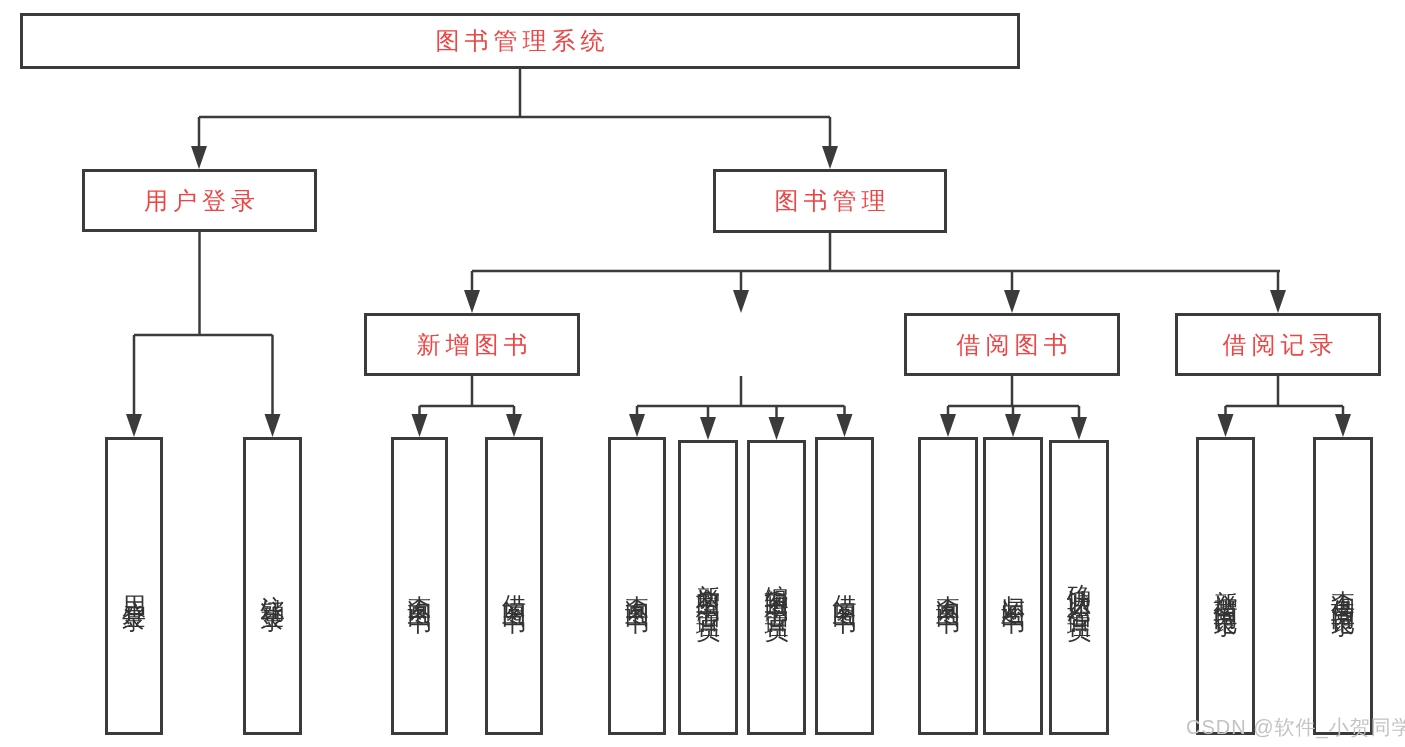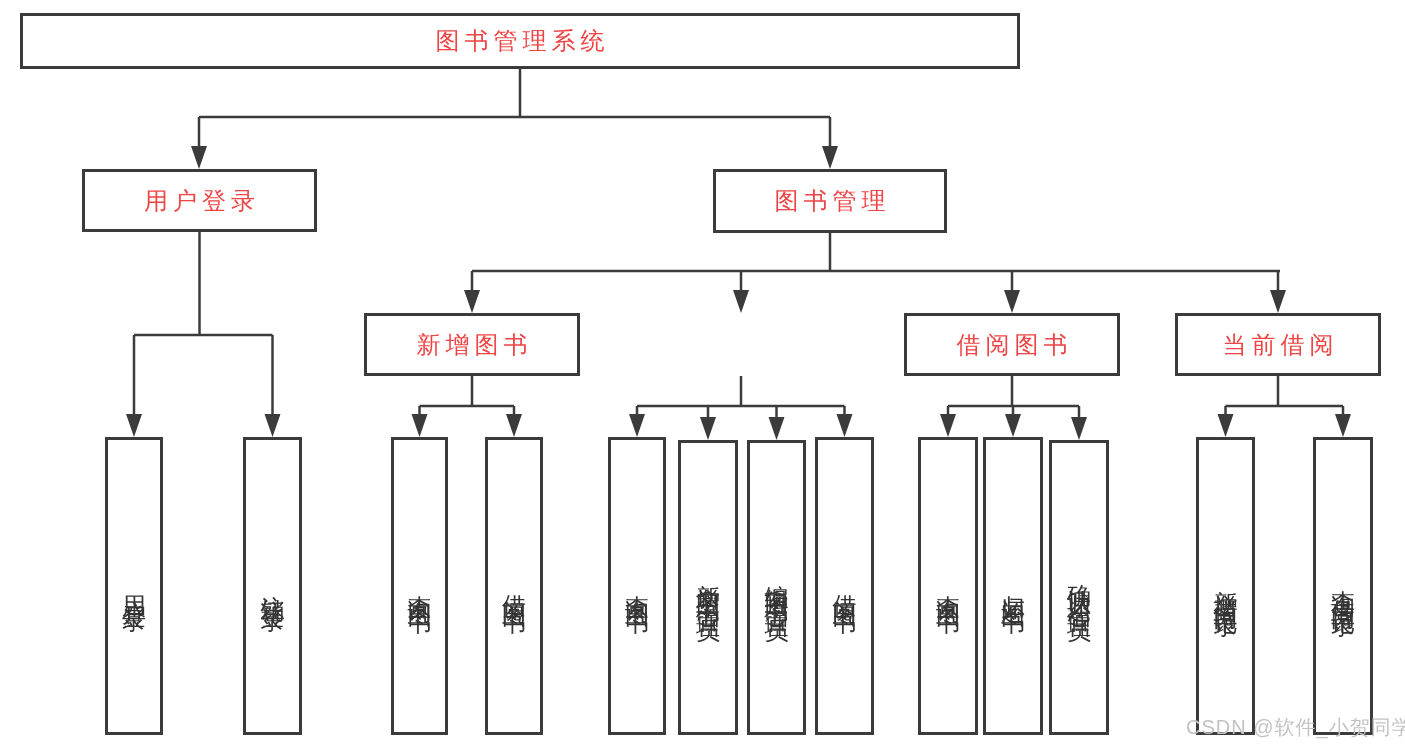--- a/index.html
+++ b/index.html
@@ -163,21 +163,21 @@
     <span>图书管理</span>
   </div>
 
   <div class="node hnode" style="left:364px;top:313px;width:216px;height:63px">
     <span>新增图书</span>
   </div>
   <div class="node hnode" style="left:904px;top:313px;width:216px;height:63px">
     <span>借阅图书</span>
   </div>
   <div class="node hnode" style="left:1175px;top:313px;width:206px;height:63px">
-    <span>当前借阅</span>
+    <span>借阅记录</span>
   </div>
 
   <div class="node vnode" style="left:105px;top:437px;width:58px;height:298px">
     <span>用户登录</span>
   </div>
   <div class="node vnode" style="left:243px;top:437px;width:59px;height:298px">
     <span>注销登录</span>
   </div>
 
   <div class="node vnode" style="left:391px;top:437px;width:57px;height:298px">

